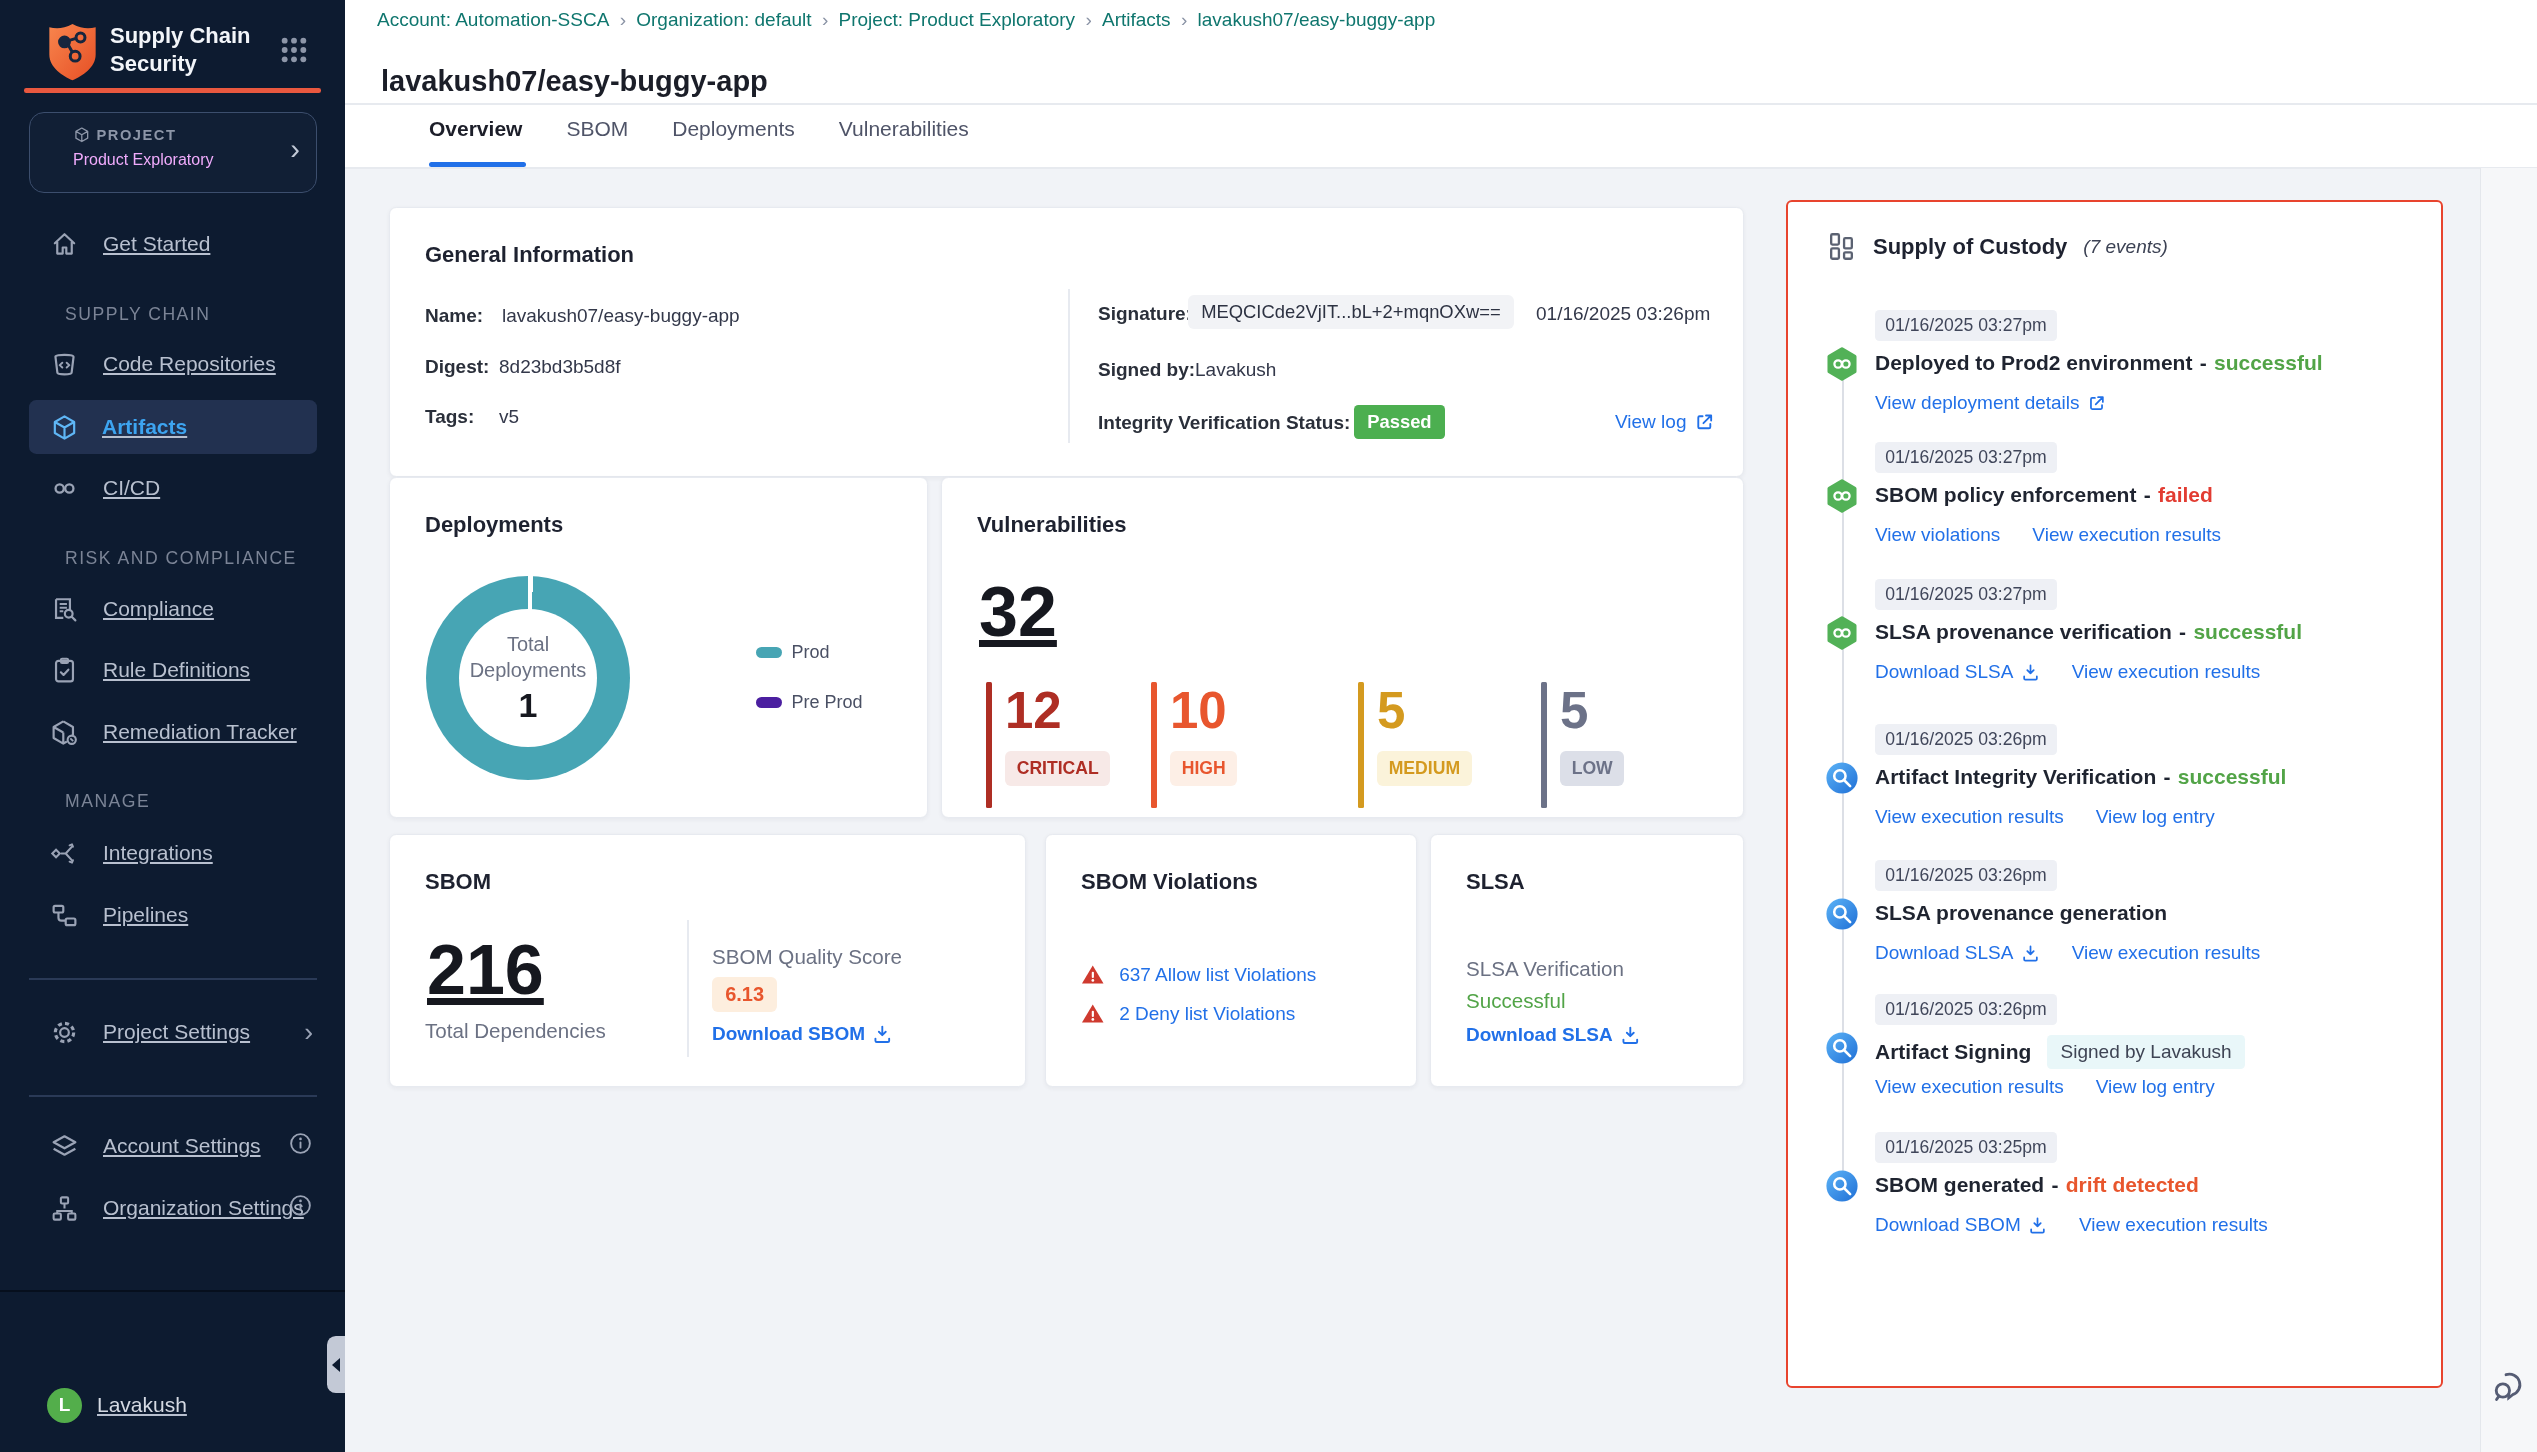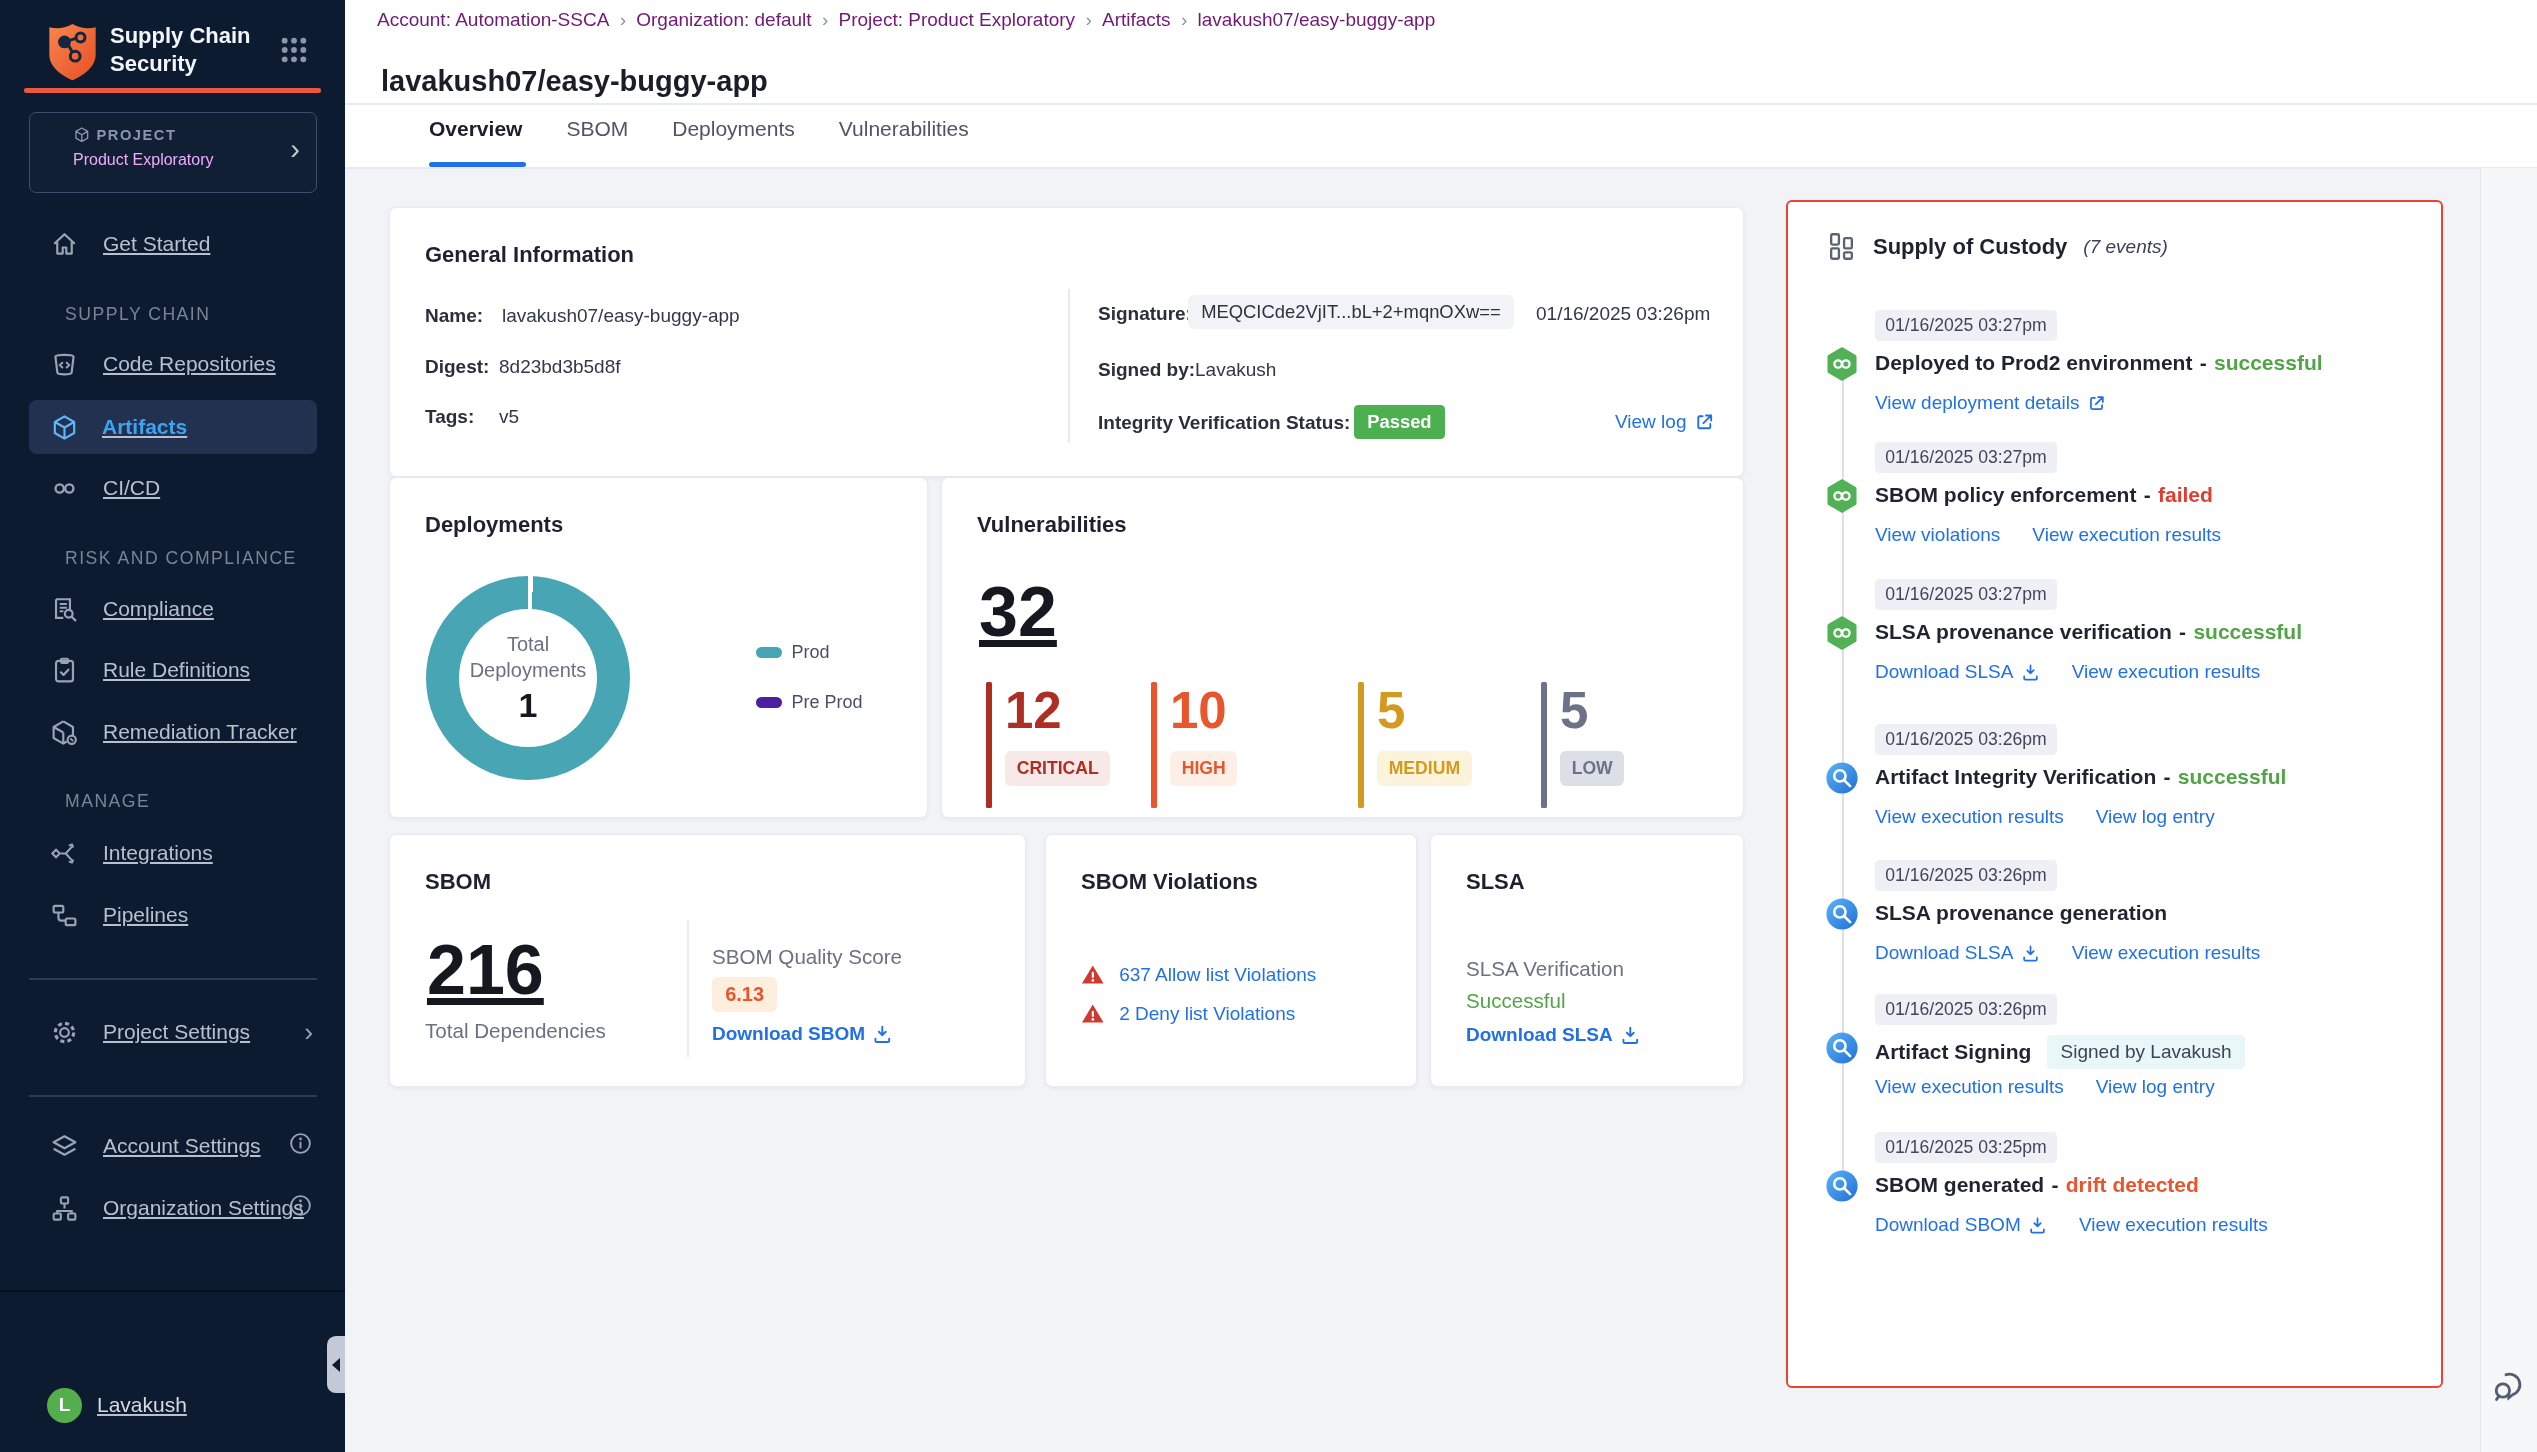--- a/index.html
+++ b/index.html
@@ -6,21 +6,21 @@
   *{box-sizing:border-box;font-family:"Liberation Sans","DejaVu Sans",sans-serif;}
   .screen{position:relative;width:2538px;height:1452px;background:#f1f3f7;overflow:hidden;}
   .abs{position:absolute;}
 
   
   .sidebar{position:absolute;left:0;top:0;width:345px;height:1452px;background:#0d1b30;}
   .logo-shield{position:absolute;left:44px;top:20.6px;}
   .logo-title{position:absolute;left:110px;top:22px;color:#f2f5f9;font-size:22px;font-weight:700;line-height:28px;}
   .grid-icon{position:absolute;left:278px;top:34px;color:#8d96a8;}
   .logo-underline{position:absolute;left:23.5px;top:88px;width:297px;height:5.1px;background:#e9583f;border-radius:2.2px;}
-  .project-box{position:absolute;left:29px;top:112px;width:288px;height:81px;border:1.5px solid #3c4e6d;border-radius:7px;background:#111f35;}
+  .project-box{position:absolute;left:29px;top:112px;width:288px;height:81px;border:1.5px solid #3c4e6d;border-radius:15px;background:#111f35;}
   .project-label{position:absolute;left:43px;top:13.2px;color:#8d96a8;font-size:14.7px;letter-spacing:1.5px;font-weight:700;display:flex;align-items:center;gap:5.9px;}
   .project-name{position:absolute;left:43px;top:38px;color:#f0abfc;font-size:16px;}
   .project-chevron{position:absolute;right:16px;top:22px;color:#c2c9d6;font-size:29px;line-height:29px;}
   .nav-item{position:absolute;left:0;width:345px;height:44px;display:flex;align-items:center;color:#b8c0cf;font-size:21px;cursor:pointer;text-decoration:underline;}
   .nav-item .ic{position:absolute;left:48px;width:32px;height:32px;color:#9aa3b5;display:flex;align-items:center;justify-content:center;}
   .nav-item .lbl{margin-left:103px;}
   .nav-section{position:absolute;left:65px;color:#7b8496;font-size:17.6px;letter-spacing:1.5px;height:29px;display:flex;align-items:center;}
   .nav-active{position:absolute;left:29px;width:288px;height:54px;background:#223150;border-radius:7.3px;}
   .nav-active .lbl{color:#3da4f0;font-weight:700;}
   .nav-active .ic{color:#5fb6f5;}
@@ -30,21 +30,21 @@
   .bottom-div{position:absolute;left:0;top:1290px;width:345px;height:2.2px;background:#060f1d;}
   .avatar{position:absolute;left:47px;width:35px;height:35px;border-radius:50%;background:#53ae4b;color:#fff;font-size:19px;font-weight:700;display:flex;align-items:center;justify-content:center;}
   .user-name{margin-left:97px;color:#d5dae3;font-size:21px;}
   .collapse-handle{position:absolute;left:327px;top:1336px;width:17.6px;height:57px;background:#c3c9d6;border-radius:8.8px 0 0 8.8px;display:flex;align-items:center;justify-content:center;cursor:pointer;}
   .collapse-handle .tri{width:0;height:0;border-top:7.3px solid transparent;border-bottom:7.3px solid transparent;border-right:8.8px solid #0d1b30;}
 
   
   .header-white{position:absolute;left:345px;top:0;width:2192px;height:168px;background:#fff;}
   .hairline{position:absolute;background:#e7eaef;}
   .breadcrumb{position:absolute;left:377px;top:8.8px;display:flex;gap:10.3px;align-items:center;font-size:19px;}
-  .breadcrumb a{color:#701a75;text-decoration:none;cursor:pointer;}
+  .breadcrumb a{color:#0f766e;text-decoration:none;cursor:pointer;}
   .breadcrumb .sep{color:#8a93a5;}
   .page-title{position:absolute;left:381px;top:46px;font-size:29px;font-weight:700;color:#1b1e28;}
   .tabs{position:absolute;left:429px;top:117px;display:flex;gap:44px;font-size:21px;color:#4f5468;}
   .tab{cursor:pointer;padding-bottom:7.3px;}
   .tab.active{color:#1c1e29;font-weight:700;}
   .tab-underline{position:absolute;left:429px;top:162px;width:97px;height:5.1px;background:#2170e8;border-radius:2.9px;}
 
   
   .card{position:absolute;background:#fff;border:1.5px solid #e7eaf0;border-radius:7.3px;box-shadow:0 1.5px 4.4px rgba(30,40,60,.05);}
   .card-title{position:absolute;left:35px;top:34px;font-size:22px;font-weight:700;color:#1e2230;}

